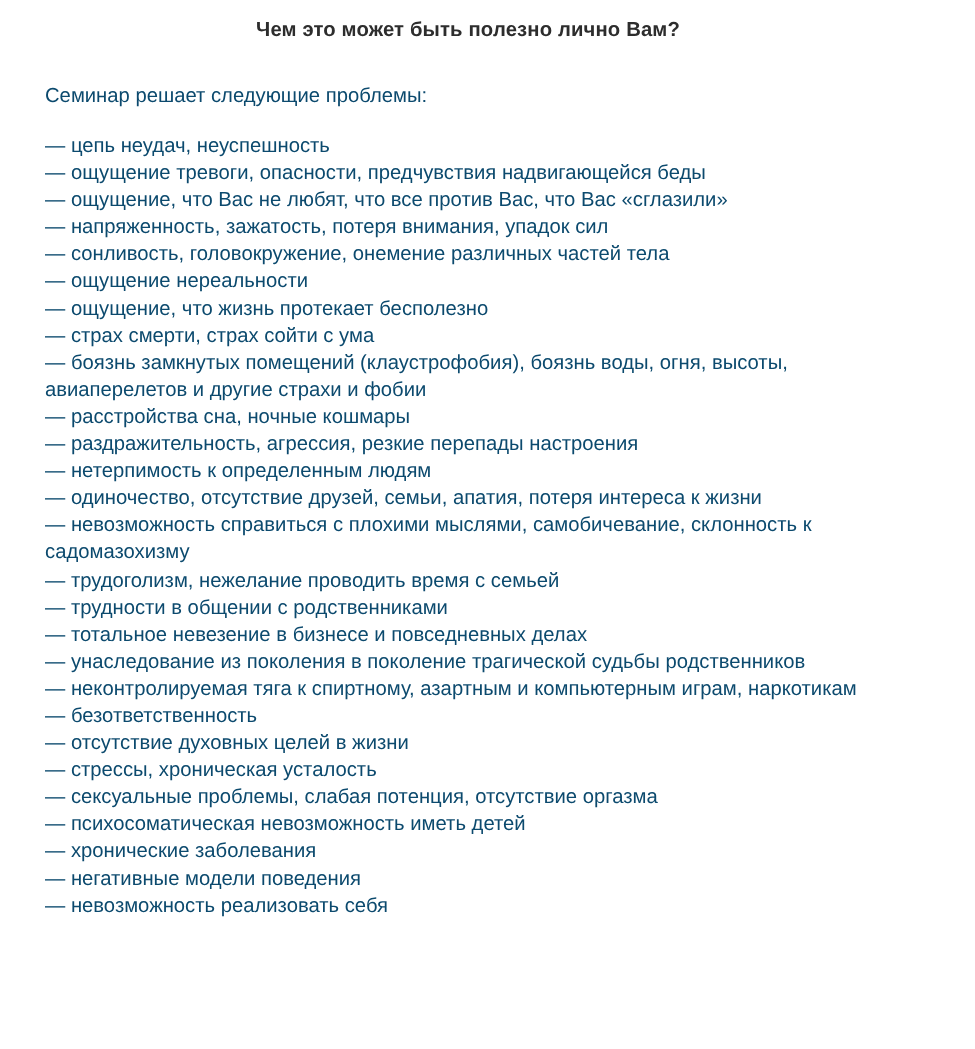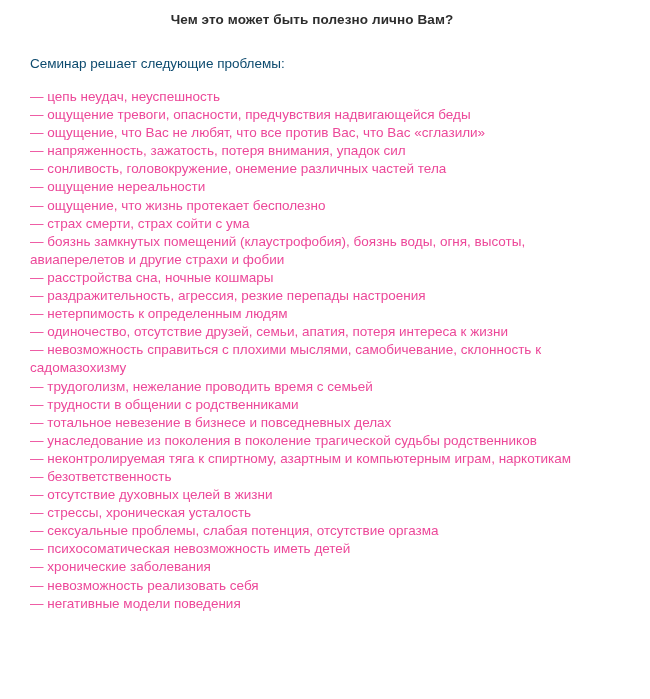--- a/index.html
+++ b/index.html
@@ -43,21 +43,21 @@
   }
   .problem-list {
     list-style: none;
     margin: 0;
     padding: 0;
     padding-top: 15px;
   }
   .problem-item {
     font-size: 13.5px;
     line-height: 18.1px;
-    color: #ec4899;
+    color: #0c4a6e;
     margin: 0;
     padding: 0;
     white-space: pre-wrap;
   }
 </style>
 </head>
 <body>
 
 <div class="page">
 
@@ -86,17 +86,17 @@
       <li class="problem-item">— трудности в общении с родственниками</li>
       <li class="problem-item">— тотальное невезение в бизнесе и повседневных делах</li>
       <li class="problem-item">— унаследование из поколения в поколение трагической судьбы родственников</li>
       <li class="problem-item">— неконтролируемая тяга к спиртному, азартным и компьютерным играм, наркотикам</li>
       <li class="problem-item">— безответственность</li>
       <li class="problem-item">— отсутствие духовных целей в жизни</li>
       <li class="problem-item">— стрессы, хроническая усталость</li>
       <li class="problem-item">— сексуальные проблемы, слабая потенция, отсутствие оргазма</li>
       <li class="problem-item">— психосоматическая невозможность иметь детей</li>
       <li class="problem-item">— хронические заболевания</li>
+      <li class="problem-item">— негативные модели поведения</li>
       <li class="problem-item">— невозможность реализовать себя</li>
-      <li class="problem-item">— негативные модели поведения</li>
     </ul>
 
 </div>
 
 </body></html>

